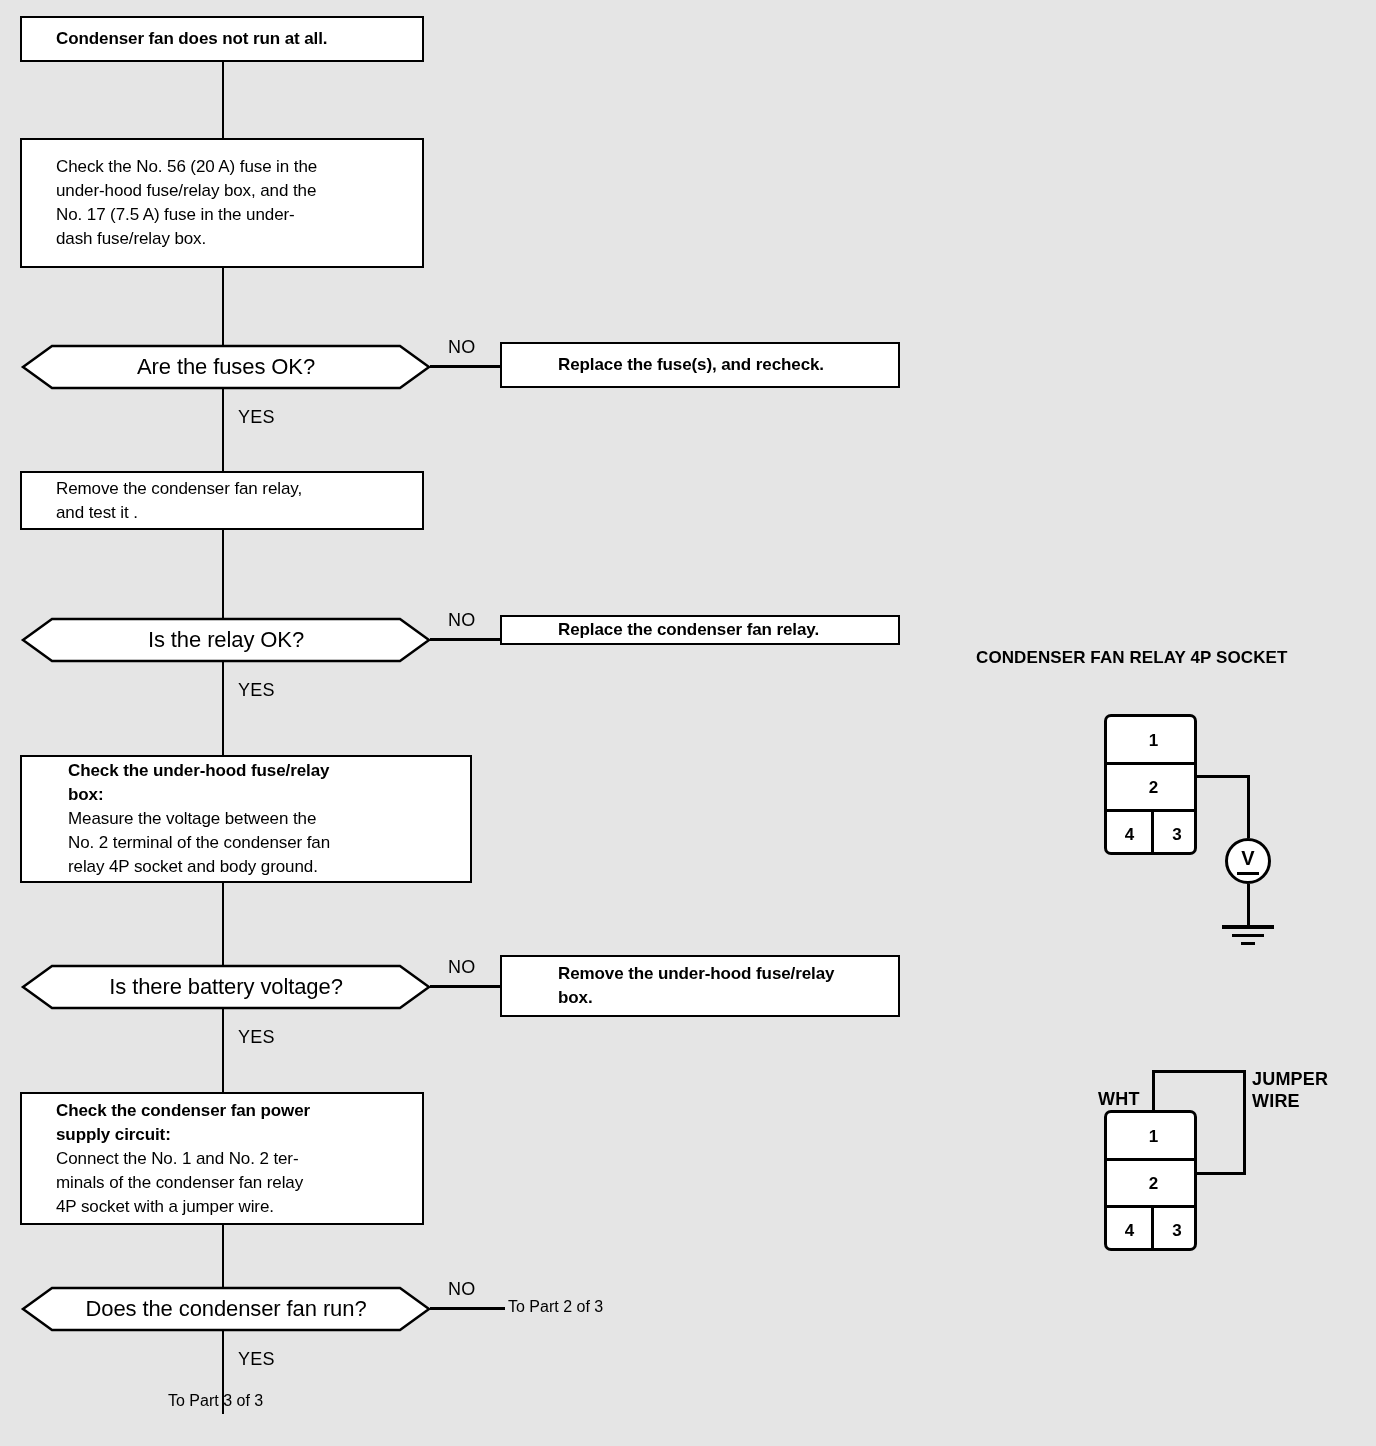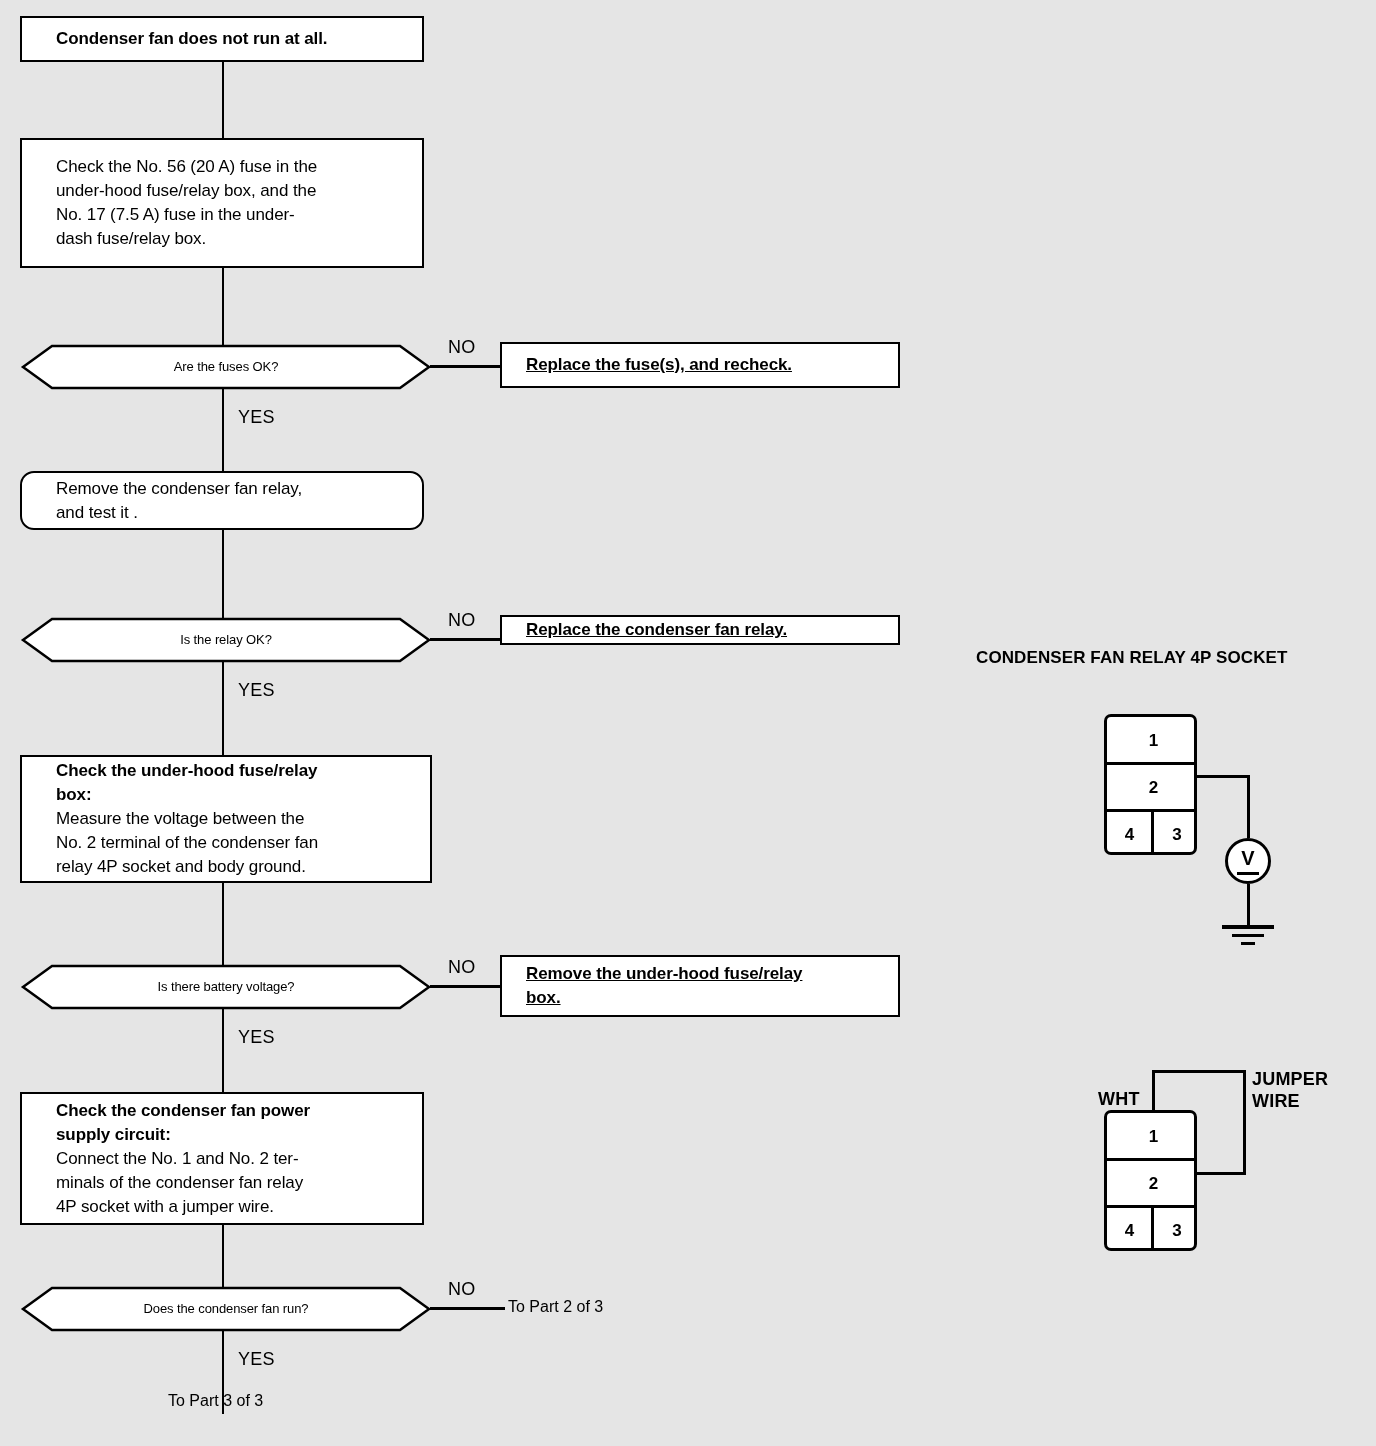--- a/index.html
+++ b/index.html
@@ -32,33 +32,33 @@
   }
   .box .txt {
     display: block;
     padding: 0 0 0 34px;
     font-size: 17px;
     line-height: 24px;
     letter-spacing: -0.1px;
     white-space: pre-line;
   }
   .box .txt.bold { font-weight: bold; }
-  .box .txt.center-ish { padding-left: 24px; text-decoration: underline; }
+  .box .txt.center-ish { padding-left: 56px; }
 
   
   .decision {
     position: absolute;
     display: flex;
     align-items: center;
     justify-content: center;
   }
   .decision svg { position: absolute; left: 0; top: 0; overflow: visible; }
   .decision .dlabel {
     position: relative;
-    font-size: 13px;
+    font-size: 22px;
     line-height: 20px;
     letter-spacing: -0.1px;
     text-align: center;
     z-index: 2;
   }
 
   
   .vline  { position: absolute; width: 2px;  background: #000; }
   .hline  { position: absolute; height: 2px; background: #000; }
   .hline.thick { height: 3px; }
@@ -180,21 +180,21 @@
   <div class="hline thick" style="left:430px; top:365px; width:72px;"></div>
   <span class="branch-label" style="left:448px; top:338px;">NO</span>
 
   <div class="box" style="left:500px; top:342px; width:400px; height:46px;">
     <span class="txt bold center-ish">Replace the fuse(s), and recheck.</span>
   </div>
 
   <div class="vline" style="left:222px; top:389px; height:82px;"></div>
   <span class="branch-label" style="left:238px; top:408px;">YES</span>
 
-  <div class="box" style="left:20px; top:471px; width:404px; height:59px;border-radius:14px;">
+  <div class="box" style="left:20px; top:471px; width:404px; height:59px;">
     <span class="txt">Remove the condenser fan relay,
 and test it .</span>
   </div>
 
   <div class="vline" style="left:222px; top:530px; height:89px;"></div>
 
   <div class="decision" style="left:22px; top:618px; width:408px; height:44px;align-items:center;">
     <svg width="408" height="44" viewBox="0 0 408 44">
       <polygon points="30,1 378,1 407,22 378,43 30,43 1,22" fill="#ffffff" stroke="#000000" stroke-width="2.5"></polygon>
     </svg>
@@ -204,21 +204,21 @@
   <div class="hline thick" style="left:430px; top:638px; width:72px;"></div>
   <span class="branch-label" style="left:448px; top:611px;">NO</span>
 
   <div class="box" style="left:500px; top:615px; width:400px; height:30px;">
     <span class="txt bold center-ish">Replace the condenser fan relay.</span>
   </div>
 
   <div class="vline" style="left:222px; top:662px; height:93px;"></div>
   <span class="branch-label" style="left:238px; top:681px;">YES</span>
 
-  <div class="box" style="left:20px; top:755px; width:412px; height:128px;">
+  <div class="box" style="left:20px; top:755px; width:452px; height:128px;padding-left:12px;">
     <span class="txt bold">Check the under-hood fuse/relay
 box:</span>
     <span class="txt">Measure the voltage between the
 No. 2 terminal of the condenser fan
 relay 4P socket and body ground.</span>
   </div>
 
   <div class="vline" style="left:222px; top:883px; height:83px;"></div>
 
   <div class="decision" style="left:22px; top:965px; width:408px; height:44px;">

